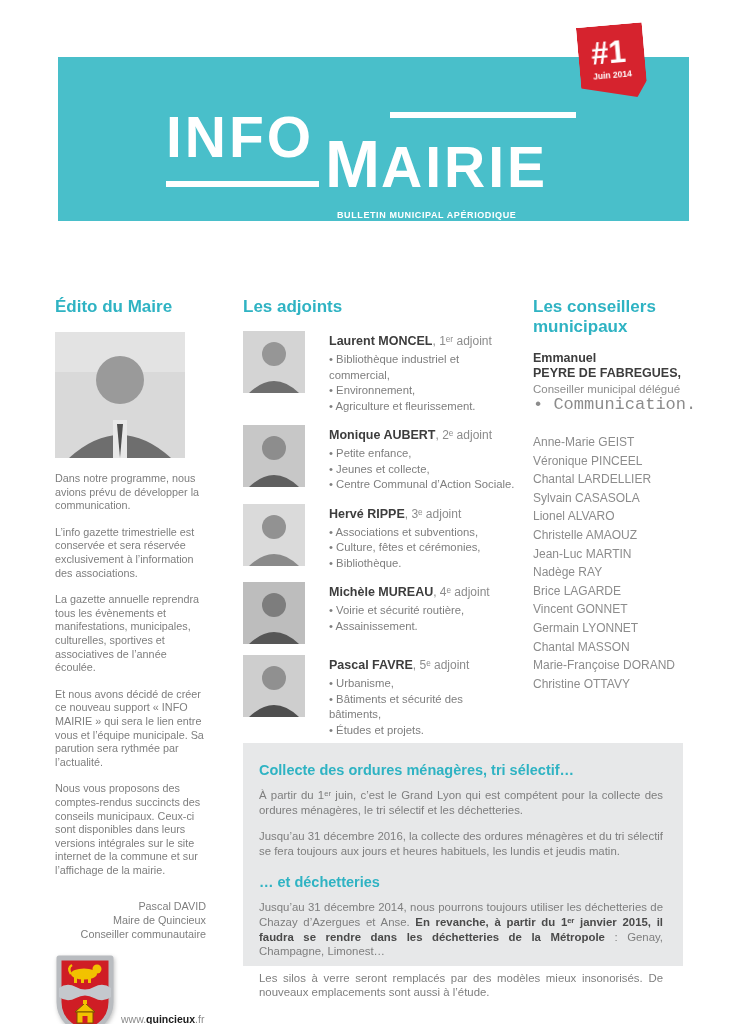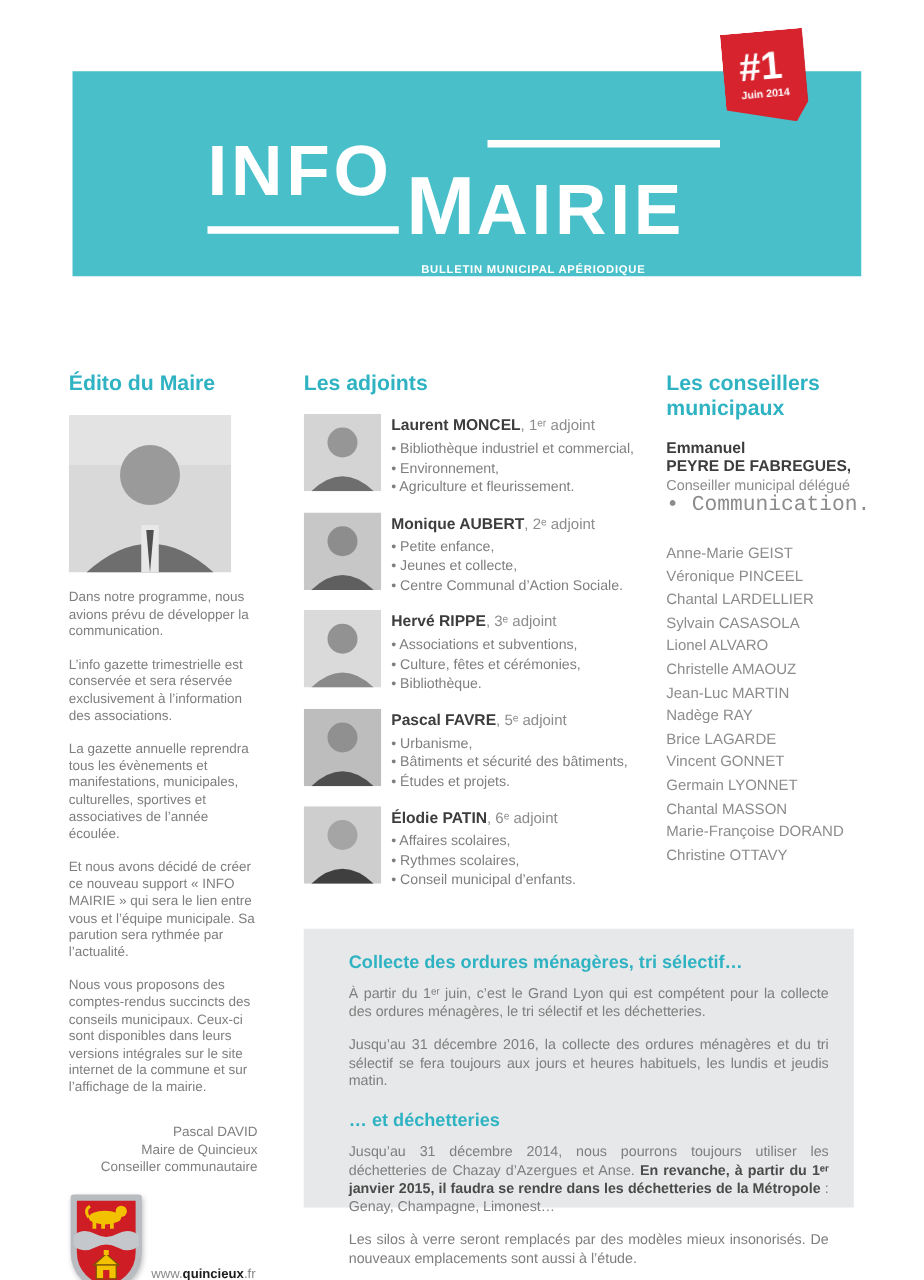--- a/index.html
+++ b/index.html
@@ -78,21 +78,21 @@
   .brand-row {
     display: flex; align-items: flex-end; gap: 6px; margin-top: 14px;
   }
   .coat-of-arms { width: 60px; height: 80px; flex: 0 0 auto; filter: drop-shadow(1px 2px 2px rgba(0,0,0,0.25)); }
   .website { font-size: 10.5px; color: #8a8a8a; padding-bottom: 10px; white-space: nowrap; }
   .website .site-bold { font-weight: bold; color: #1d1d1d; }
 
   
   .col-mid { position: absolute; left: 243px; top: 297px; width: 272px; }
   .adjoints-list { margin-top: 14px; }
-  .adjoint { display: flex; gap: 8px; margin-bottom: 11px; }
+  .adjoint { display: flex; gap: 24px; margin-bottom: 11px; }
   .adjoint-photo { width: 62px; height: 62px; flex: 0 0 auto; }
   .adjoint:nth-of-type(1) .ph-bg { fill: #d4d4d4; }
   .adjoint:nth-of-type(2) .ph-bg { fill: #c7c7c7; }
   .adjoint:nth-of-type(3) .ph-bg { fill: #dadada; }
   .adjoint:nth-of-type(4) .ph-bg { fill: #bdbdbd; }
   .adjoint:nth-of-type(5) .ph-bg { fill: #cecece; }
   .adjoint:nth-of-type(6) .ph-bg { fill: #c3c3c3; }
   .adjoint-name { font-size: 12.5px; font-weight: bold; color: #3d3d3d; }
   .adjoint-role { font-size: 12px; font-weight: normal; color: #8c8c8c; }
   .duties { list-style: none; margin-top: 3px; }
@@ -111,21 +111,21 @@
   .delegate-duty { font-size: 17px; color: #8c8c8c; line-height: 15px; font-family: Liberation Mono, monospace; }
   .delegate-duty::before { content: "• "; }
   .councillors { margin-top: 21px; }
   .councillor { font-size: 12px; color: #8c8c8c; line-height: 18.6px; }
 
   
   .info-box {
     position: absolute; left: 243px; top: 743px;
     width: 440px; height: 223px;
     background: #e7e8e9;
-    padding: 19px 20px 0 36px;
+    padding: 19px 20px 0 16px;
   }
   .info-heading { color: #2fb3c3; font-size: 14.5px; font-weight: bold; margin-bottom: 10px; }
   .info-heading.second { margin-top: 16px; }
   .info-box p {
     font-size: 11.4px; color: #7e7e7e; line-height: 14.6px;
     text-align: justify; margin-bottom: 12px;
   }
   .info-box p .bold-seg { font-weight: bold; color: #4a4a4a; }
 </style>
 </head>
@@ -242,20 +242,34 @@
         <div>
           <div><span class="adjoint-name">Hervé RIPPE</span><span class="adjoint-role">, 3ᵉ adjoint</span></div>
           <ul class="duties">
             <li>Associations et subventions,</li>
             <li>Culture, fêtes et cérémonies,</li>
             <li>Bibliothèque.</li>
           </ul>
         </div>
       </div>
 
+      <div class="adjoint">
+        <svg class="adjoint-photo" viewBox="0 0 62 62">
+            <rect class="ph-bg" width="62" height="62"></rect>
+            <circle cx="31" cy="23" r="12" fill="#7d7d7d"></circle>
+            <path d="M6 62 q25 -24 50 0 z" fill="#565656"></path>
+          </svg>
+        <div>
+          <div><span class="adjoint-name">Michèle MUREAU</span><span class="adjoint-role">, 4ᵉ adjoint</span></div>
+          <ul class="duties">
+            <li>Voirie et sécurité routière,</li>
+            <li>Assainissement.</li>
+          </ul>
+        </div>
+      </div>
 
       <div class="adjoint">
         <svg class="adjoint-photo" viewBox="0 0 62 62">
             <rect class="ph-bg" width="62" height="62"></rect>
             <circle cx="31" cy="23" r="12" fill="#909090"></circle>
             <path d="M6 62 q25 -24 50 0 z" fill="#4e4e4e"></path>
           </svg>
         <div>
           <div><span class="adjoint-name">Pascal FAVRE</span><span class="adjoint-role">, 5ᵉ adjoint</span></div>
           <ul class="duties">

